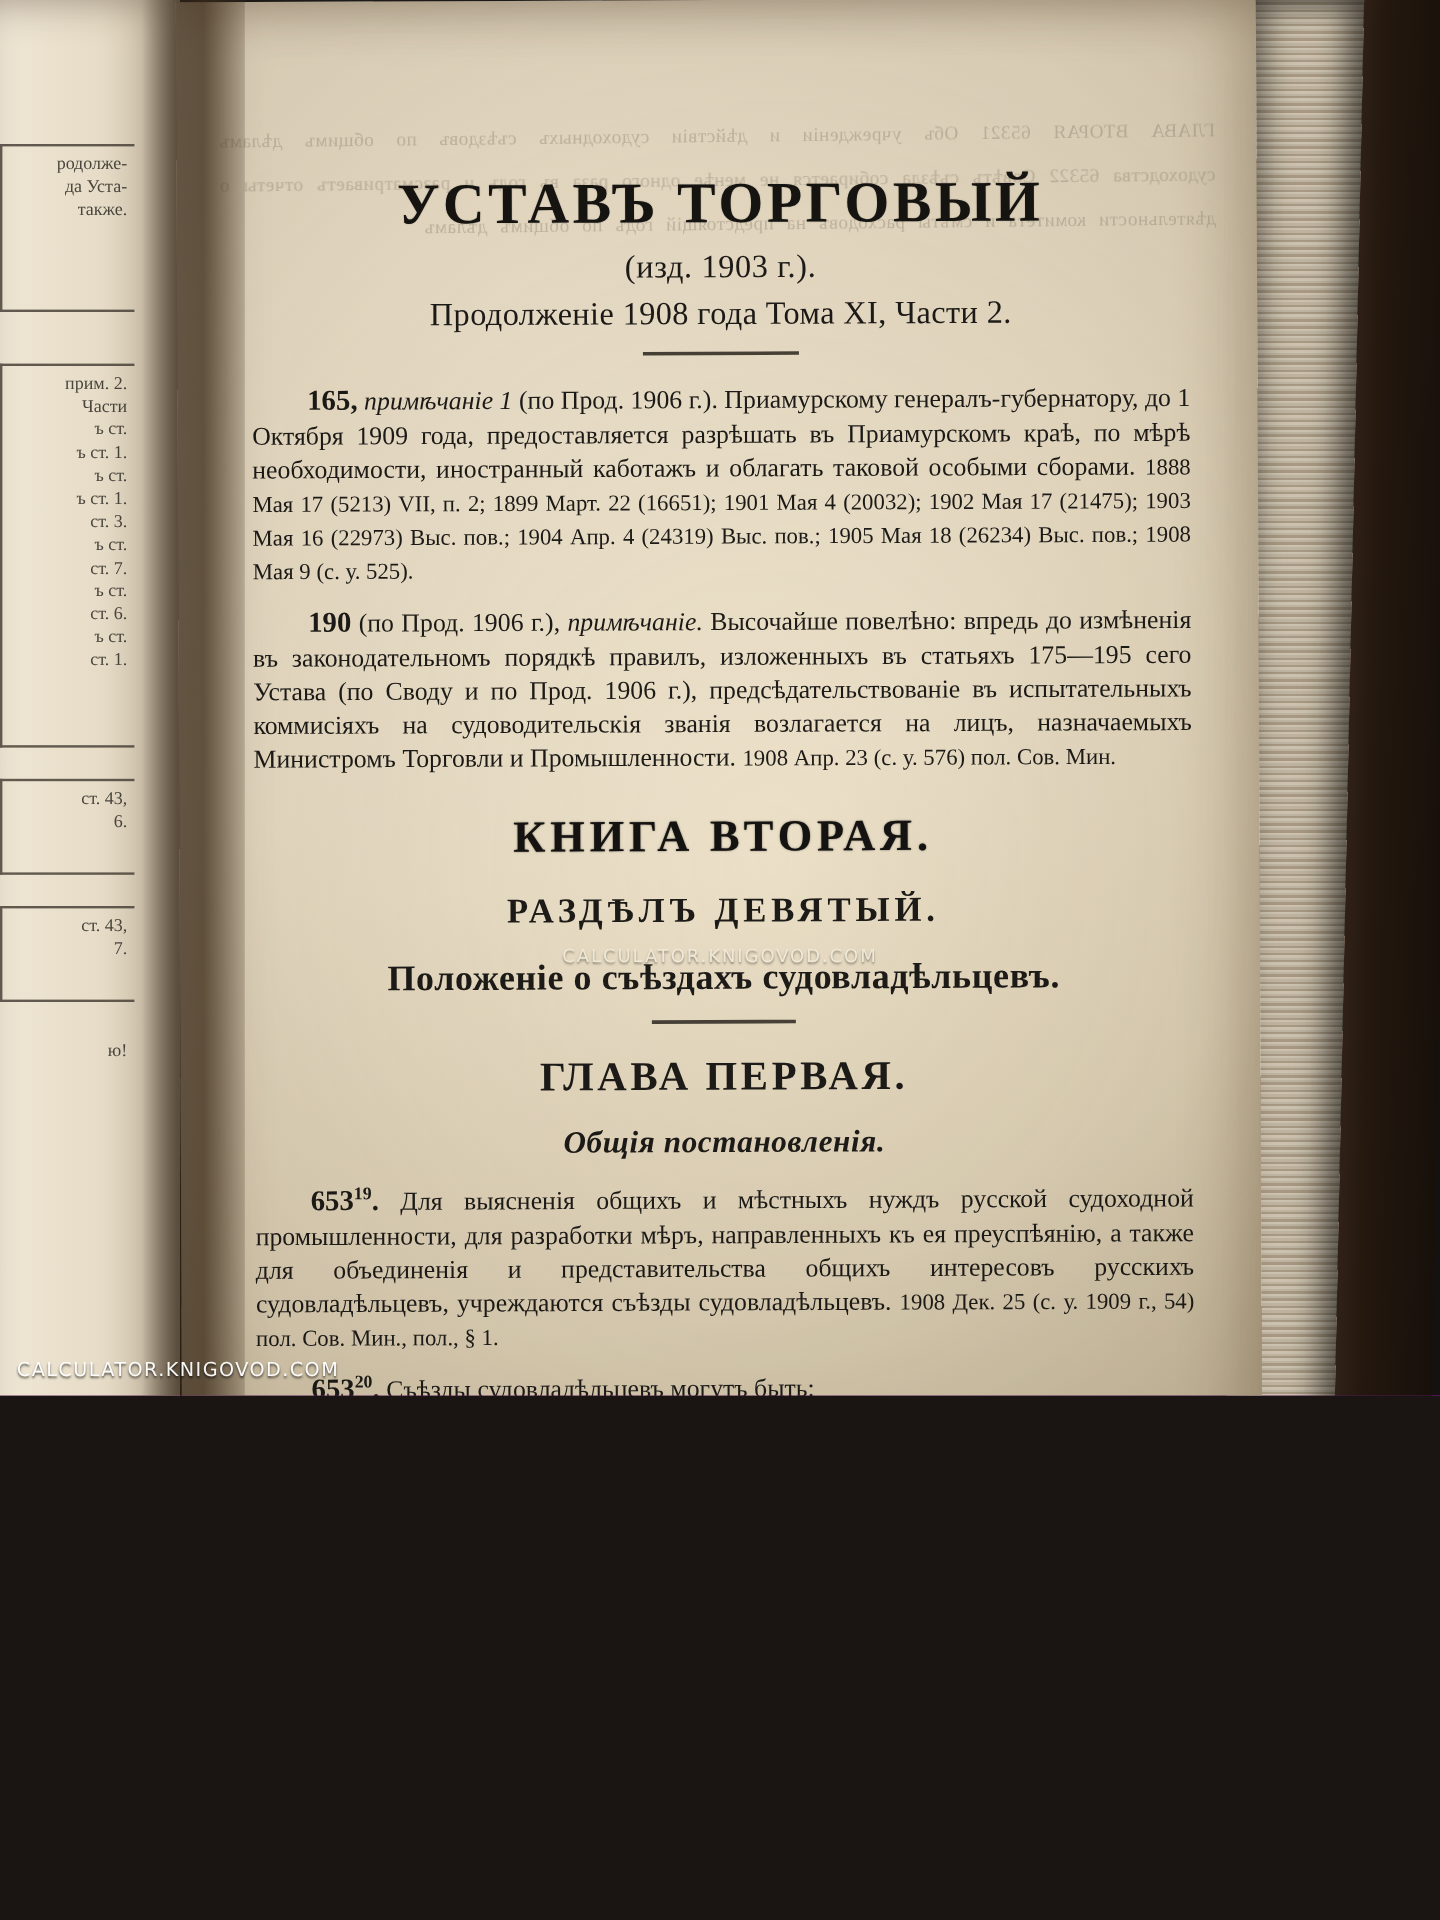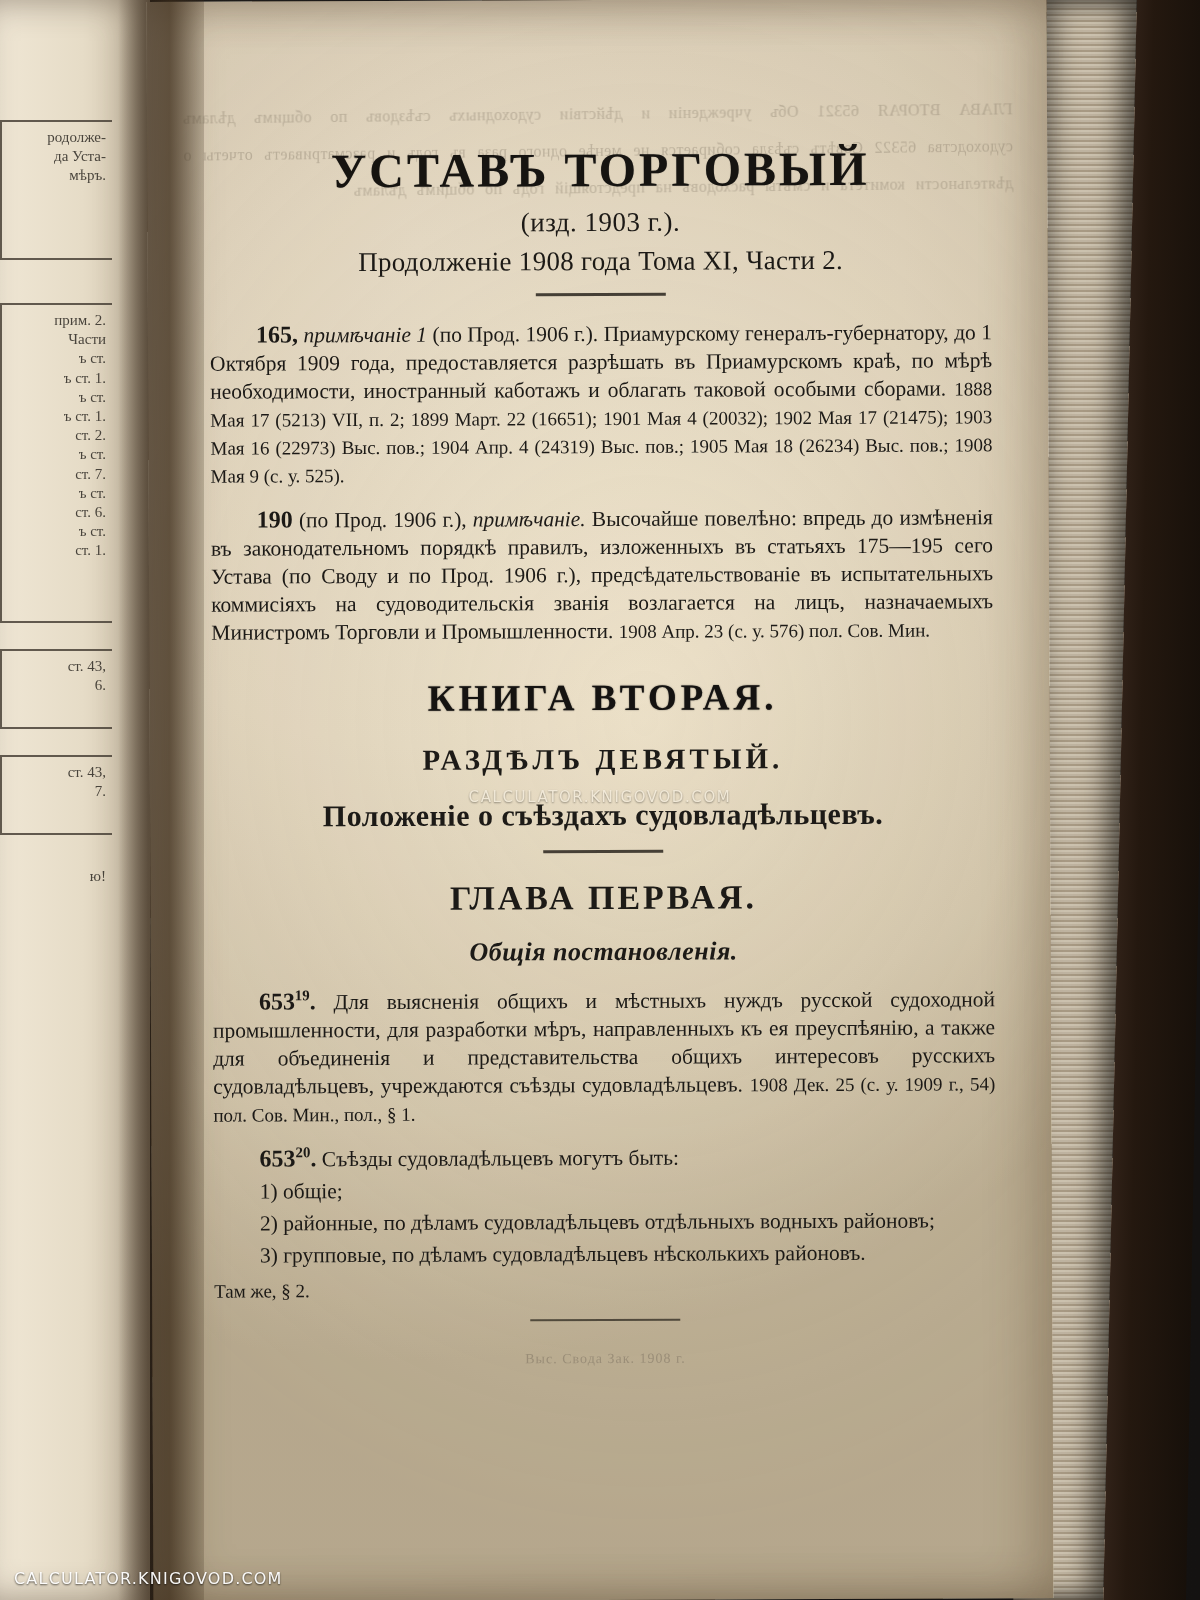--- a/index.html
+++ b/index.html
@@ -11,21 +11,21 @@
     width: 1200px;
     height: 1600px;
     overflow: hidden;
     font-family: "Liberation Serif", serif;
   }
 
   
   .photo {
     position: relative;
     width: 1200px;
-    height: 1600px;
+    height: 1163px;
     background: #a21caf;
     overflow: hidden;
     text-decoration: underline;
   }
 
   
   .backdrop {
     position: absolute;
     inset: 0;
     background:
@@ -310,30 +310,30 @@
 <div class="photo">
   <div class="backdrop"></div>
   <div class="cover-right"></div>
   <div class="page-block-edge"></div>
 
   <div class="left-page">
     <div class="left-page-inner">
       <div class="lp-box">
         <div class="lp-line">родолже-</div>
         <div class="lp-line">да Уста-</div>
-        <div class="lp-line">мѣръ.</div>
+        <div class="lp-line">также.</div>
       </div>
       <div class="lp-box" style="min-height:300px;margin-top:43px;">
         <div class="lp-line">прим. 2.</div>
         <div class="lp-line">Части</div>
         <div class="lp-line">ъ ст.</div>
         <div class="lp-line">ъ ст. 1.</div>
         <div class="lp-line">ъ ст.</div>
         <div class="lp-line">ъ ст. 1.</div>
-        <div class="lp-line">ст. 2.</div>
+        <div class="lp-line">ст. 3.</div>
         <div class="lp-line">ъ ст.</div>
         <div class="lp-line">ст. 7.</div>
         <div class="lp-line">ъ ст.</div>
         <div class="lp-line">ст. 6.</div>
         <div class="lp-line">ъ ст.</div>
         <div class="lp-line">ст. 1.</div>
       </div>
       <div class="lp-box" style="min-height:60px;">
         <div class="lp-line">ст. 43,</div>
         <div class="lp-line">6.</div>

